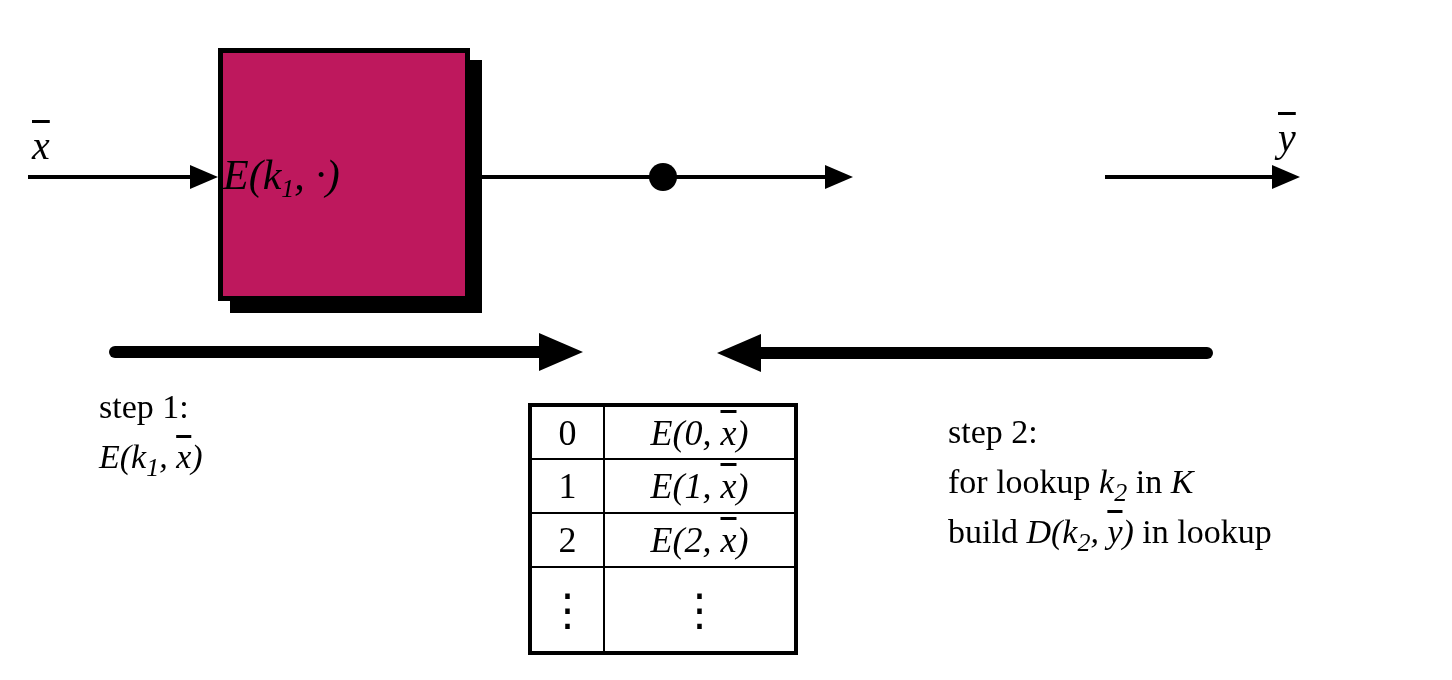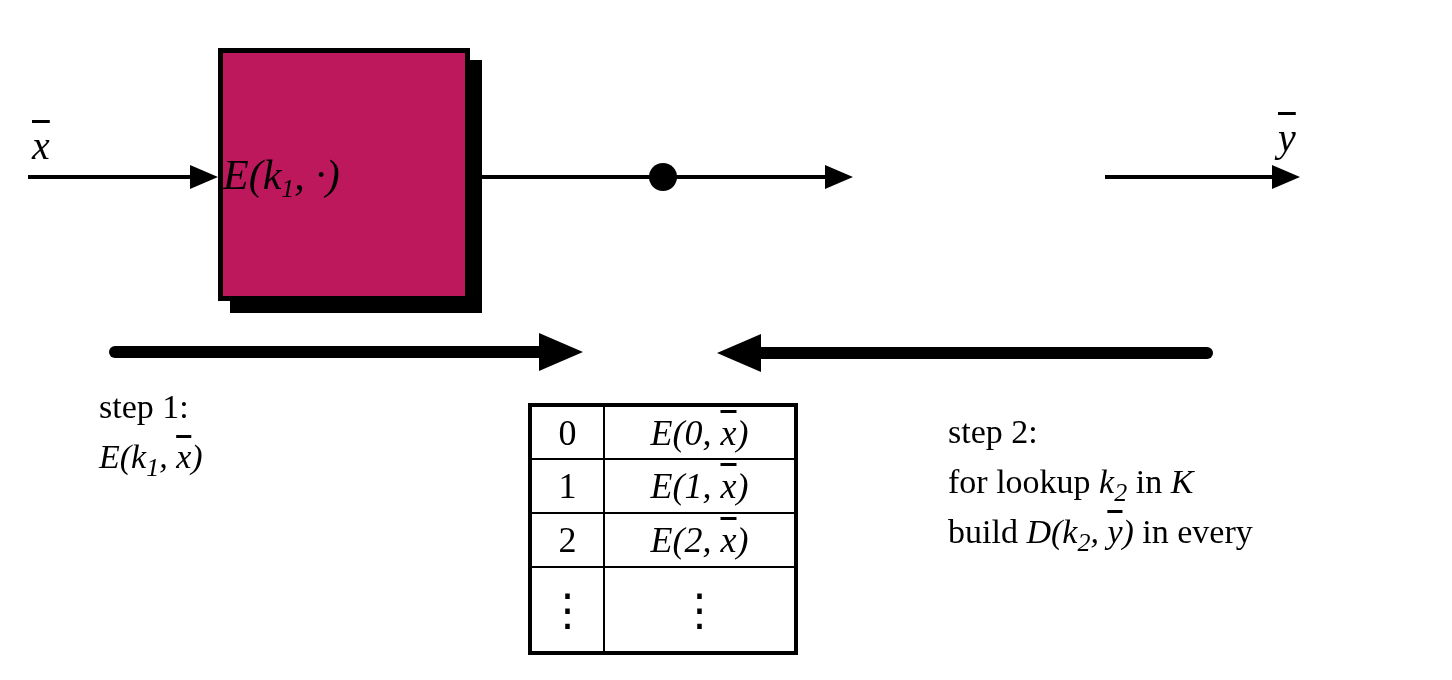--- a/index.html
+++ b/index.html
@@ -108,21 +108,21 @@
   </div>
 
   <div class="step-block s1">
     <div>step 1:</div>
     <div><span class="math">E(k</span><sub class="msub">1</sub><span class="math">, </span><span class="bar">x</span><span class="math">)</span></div>
   </div>
 
   <div class="step-block s2">
     <div>step 2:</div>
     <div><span>for lookup </span><span class="math">k</span><sub class="msub">2</sub><span> in </span><span class="math">K</span></div>
-    <div><span>build </span><span class="math">D(k</span><sub class="msub">2</sub><span class="math">, </span><span class="bar">y</span><span class="math">)</span><span> in every</span></div>
+    <div><span>build </span><span class="math">D(k</span><sub class="msub">2</sub><span class="math">, </span><span class="bar">y</span><span class="math">)</span><span> in lookup</span></div>
   </div>
 
   <table class="lookup">
     <tbody>
       <tr>
         <td class="key">0</td>
         <td class="val"><span class="math">E(0, </span><span class="bar">x</span><span class="math">)</span></td>
       </tr>
       <tr>
         <td class="key">1</td>

